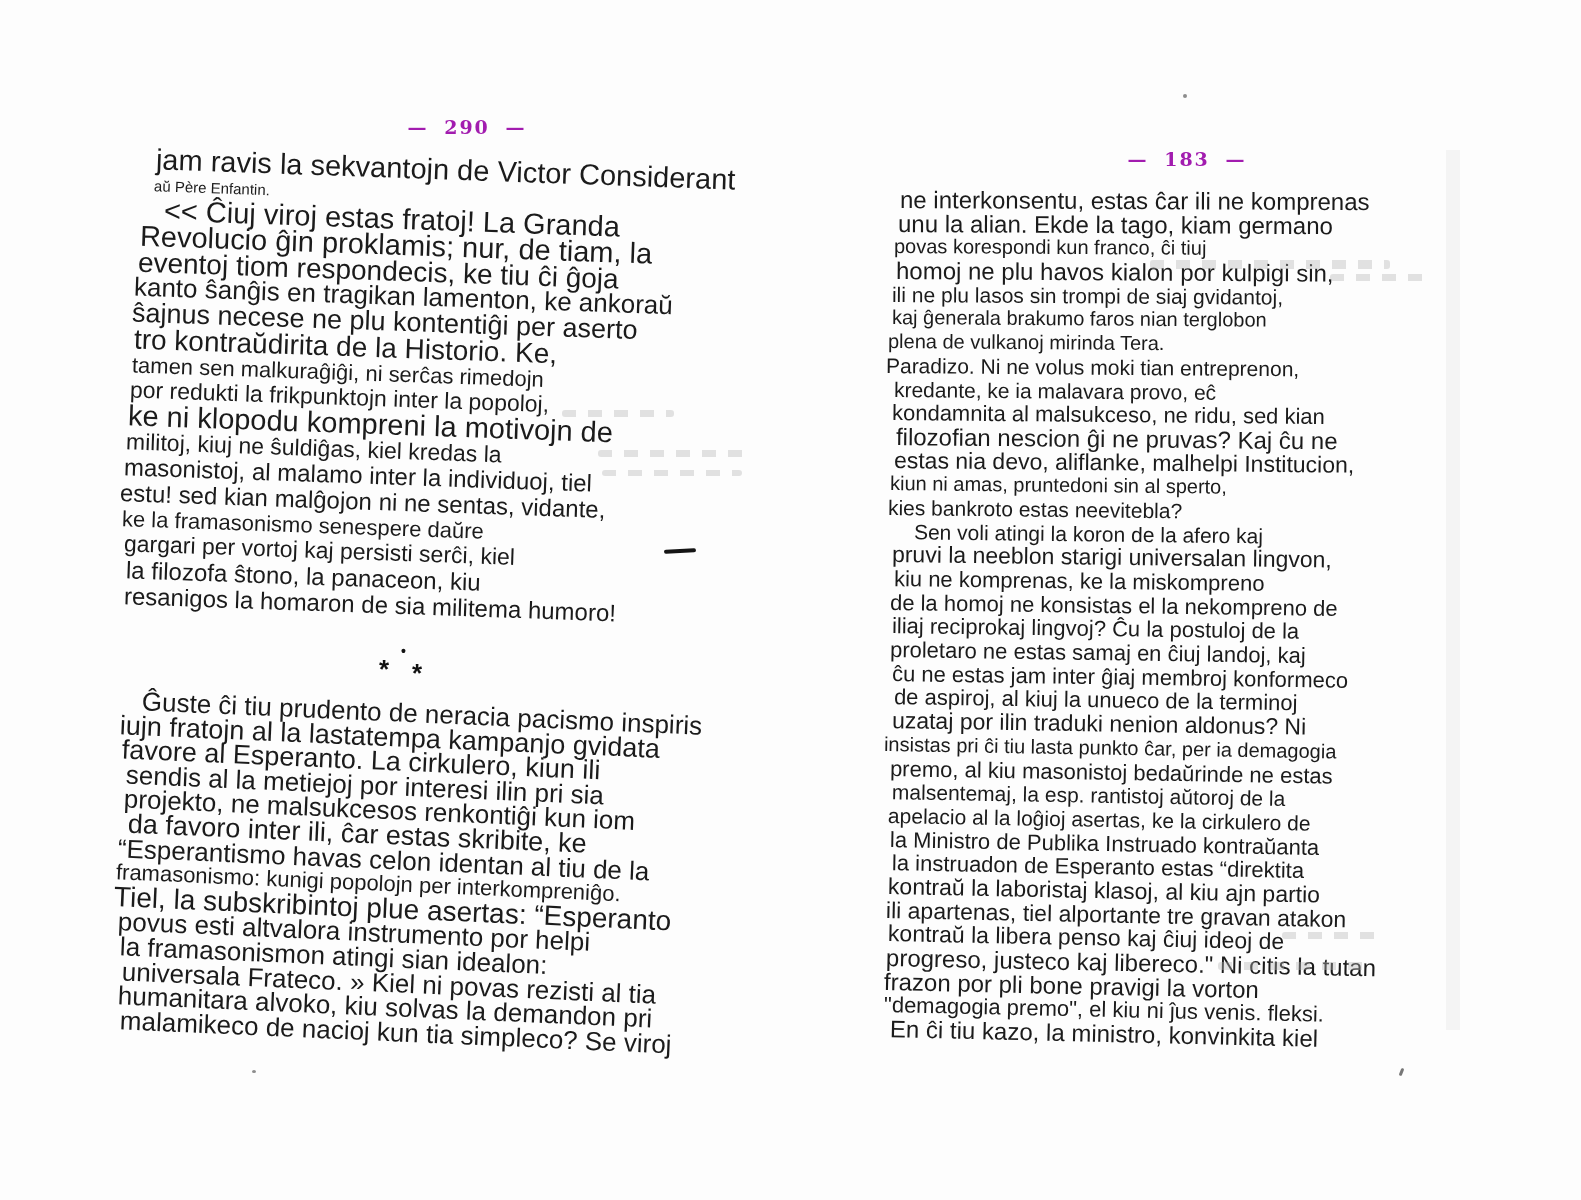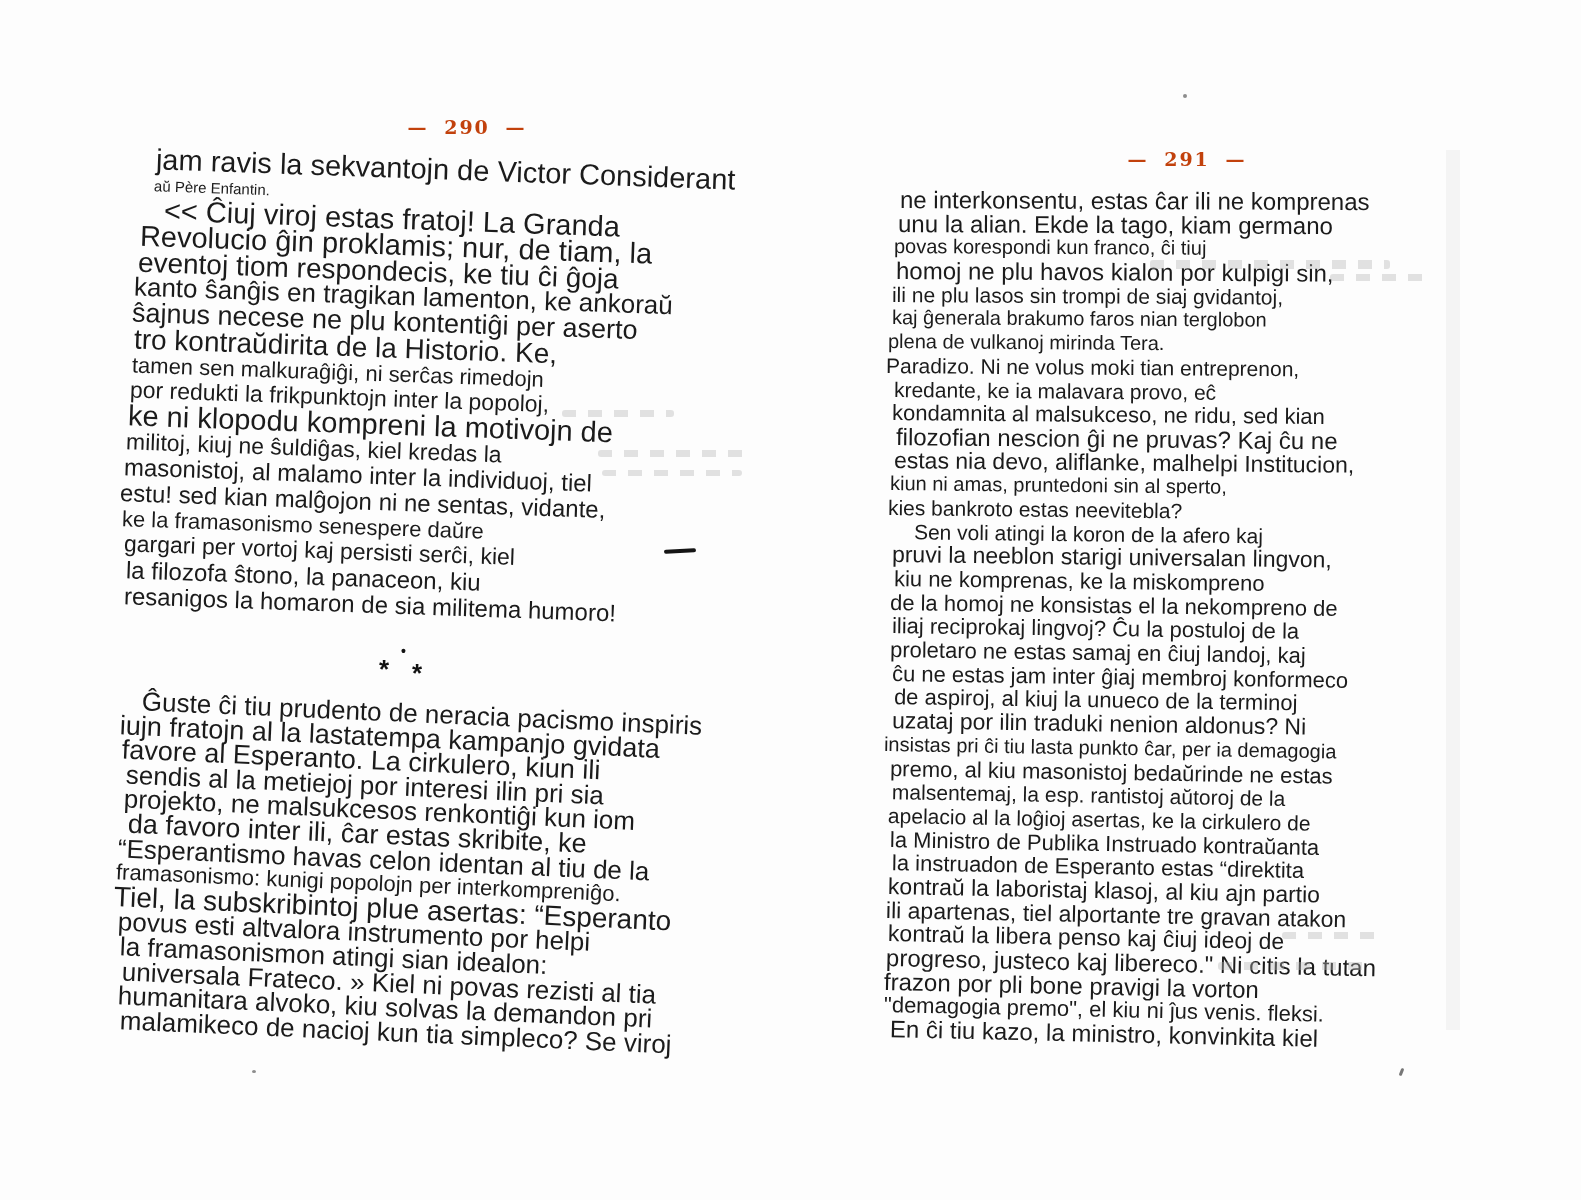--- a/index.html
+++ b/index.html
@@ -6,21 +6,21 @@
   .canvas{
     position:relative;width:1581px;height:1200px;overflow:hidden;
     background:#fdfdfd;
     font-family:"Liberation Sans","DejaVu Sans",sans-serif;
     color:#1b1b1b;
   }
   .pagenum{
     position:absolute;
     font-family:"DejaVu Serif","Liberation Serif",serif;
     font-weight:bold;font-size:19px;letter-spacing:2px;word-spacing:7px;
-    color:#c2410c;text-align:center;width:190px;
+    color:#a21caf;text-align:center;width:190px;
   }
   #pagenumL{left:372px;top:116px;}
   #pagenumR{left:1092px;top:148px;}
   .para{position:absolute;}
   .tline{
     white-space:nowrap;
     transform-origin:0 50%;
     color:#1b1b1b;
   }
   
@@ -92,21 +92,21 @@
         <div class="tline" style="font-size: 26px; height: 24.6px; line-height: 24.6px; padding-left: 8px; transform: rotate(2.5deg);">malamikeco de nacioj kun tia simpleco? Se viroj</div>
       </div>
     <div>
       <span class="sepmark" id="sep-dot">•</span>
       <span class="sepmark" id="sep-a1">*</span>
       <span class="sepmark" id="sep-a2">*</span>
     </div>
   </div>
 
   <div>
-    <div class="pagenum" id="pagenumR">— 291 —</div>
+    <div class="pagenum" id="pagenumR">— 183 —</div>
     <div class="para" id="paraR1" style="left: 884px; top: 188px;">
         <div class="tline" style="font-size: 24px; height: 23.7px; line-height: 23.7px; padding-left: 16px; transform: rotate(0.25deg);">ne interkonsentu, estas ĉar ili ne komprenas</div>
         <div class="tline" style="font-size: 24px; height: 23.7px; line-height: 23.7px; padding-left: 14px; transform: rotate(0.28deg);">unu la alian. Ekde la tago, kiam germano</div>
         <div class="tline" style="font-size: 20px; height: 23.7px; line-height: 23.7px; padding-left: 10px; transform: rotate(0.31deg);">povas korespondi kun franco, ĉi tiuj</div>
         <div class="tline" style="font-size: 24px; height: 23.7px; line-height: 23.7px; padding-left: 12px; transform: rotate(0.34deg);">homoj ne plu havos kialon por kulpigi sin,</div>
         <div class="tline" style="font-size: 21px; height: 23.7px; line-height: 23.7px; padding-left: 8px; transform: rotate(0.37deg);">ili ne plu lasos sin trompi de siaj gvidantoj,</div>
         <div class="tline" style="font-size: 20px; height: 23.7px; line-height: 23.7px; padding-left: 8px; transform: rotate(0.4deg);">kaj ĝenerala brakumo faros nian terglobon</div>
         <div class="tline" style="font-size: 20px; height: 23.7px; line-height: 23.7px; padding-left: 4px; transform: rotate(0.43deg);">plena de vulkanoj mirinda Tera.</div>
         <div class="tline" style="font-size: 21px; height: 23.7px; line-height: 23.7px; padding-left: 2px; transform: rotate(0.46deg);">Paradizo. Ni ne volus moki tian entreprenon,</div>
         <div class="tline" style="font-size: 21px; height: 23.7px; line-height: 23.7px; padding-left: 10px; transform: rotate(0.49deg);">kredante, ke ia malavara provo, eĉ</div>

